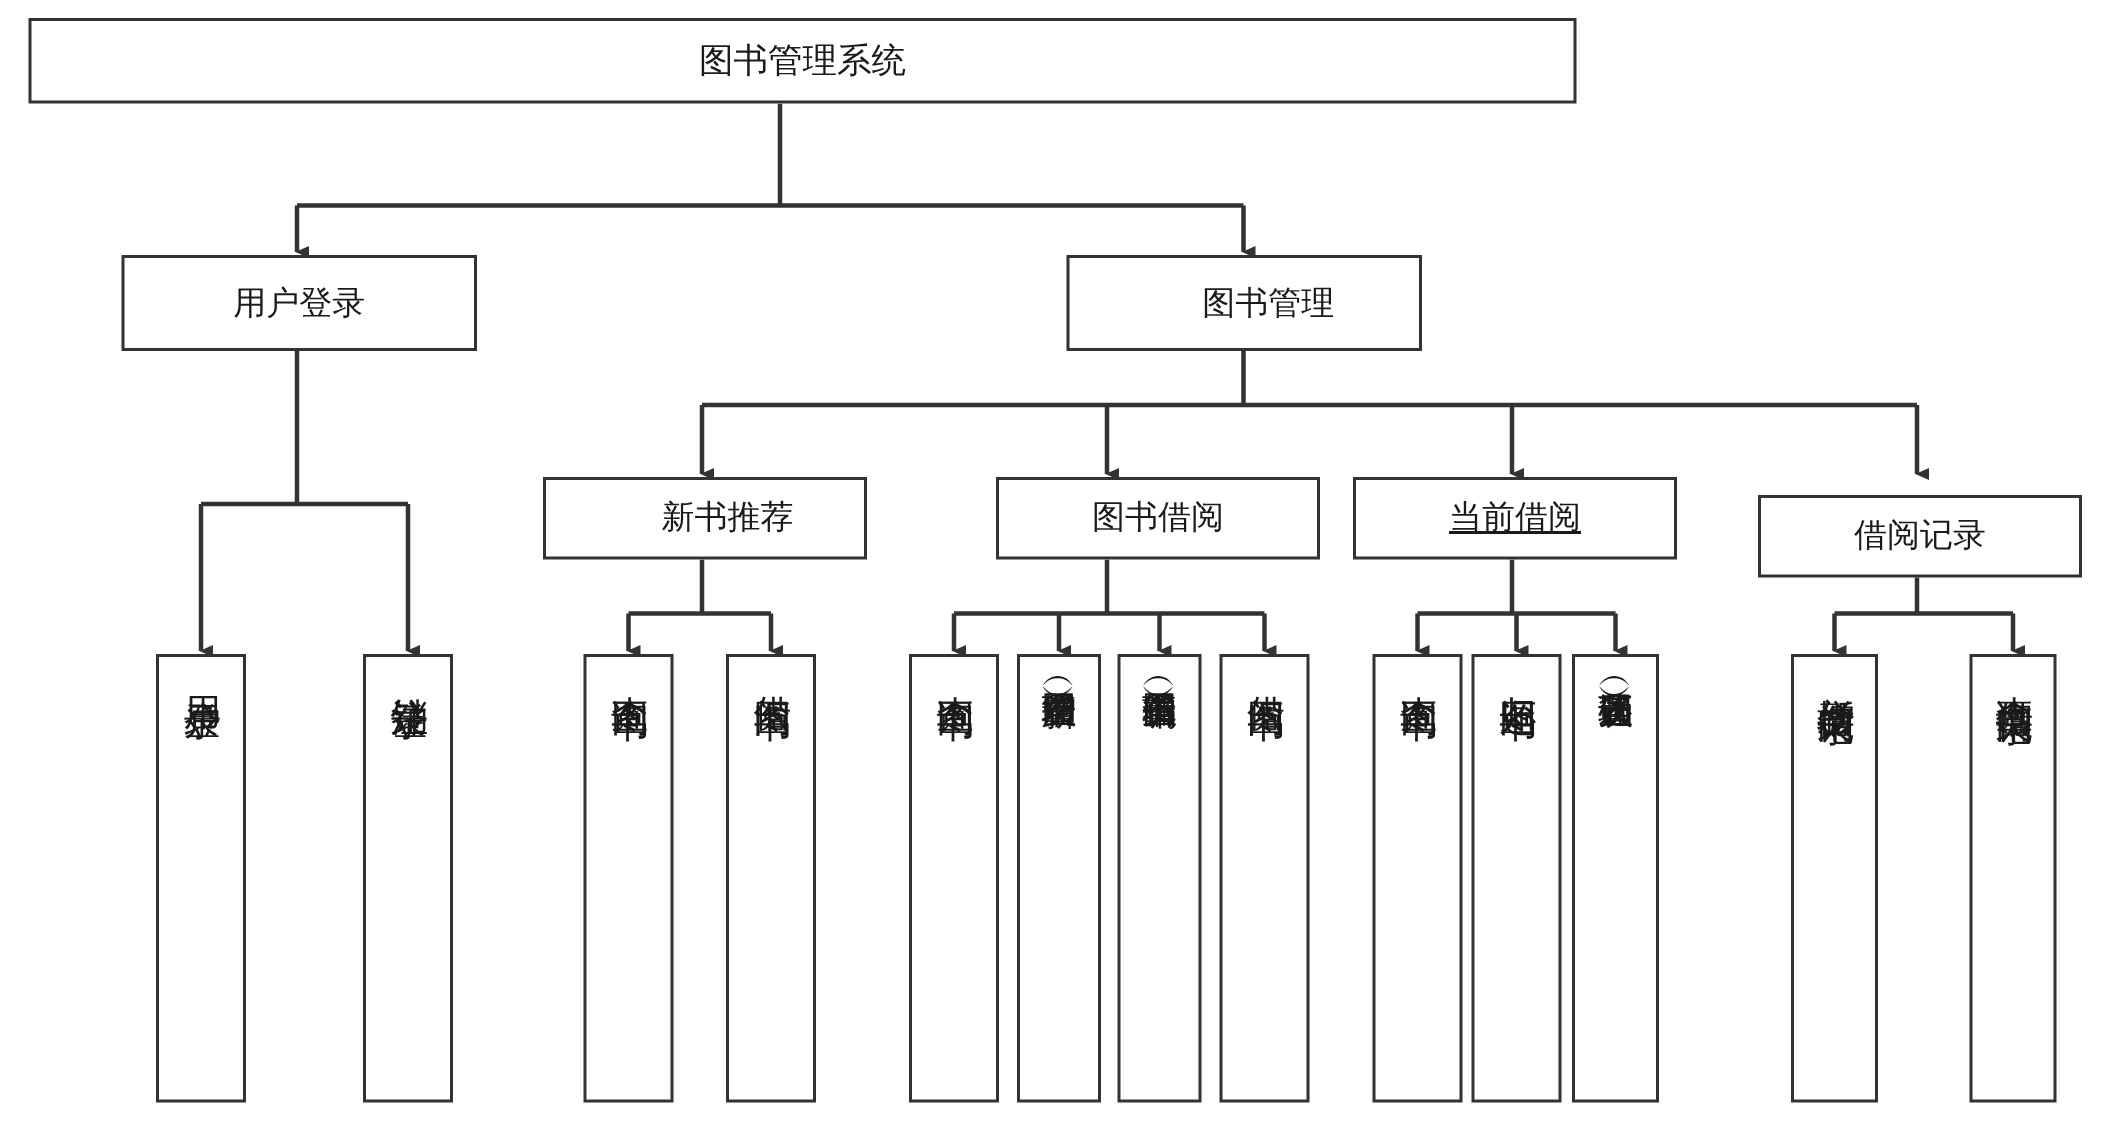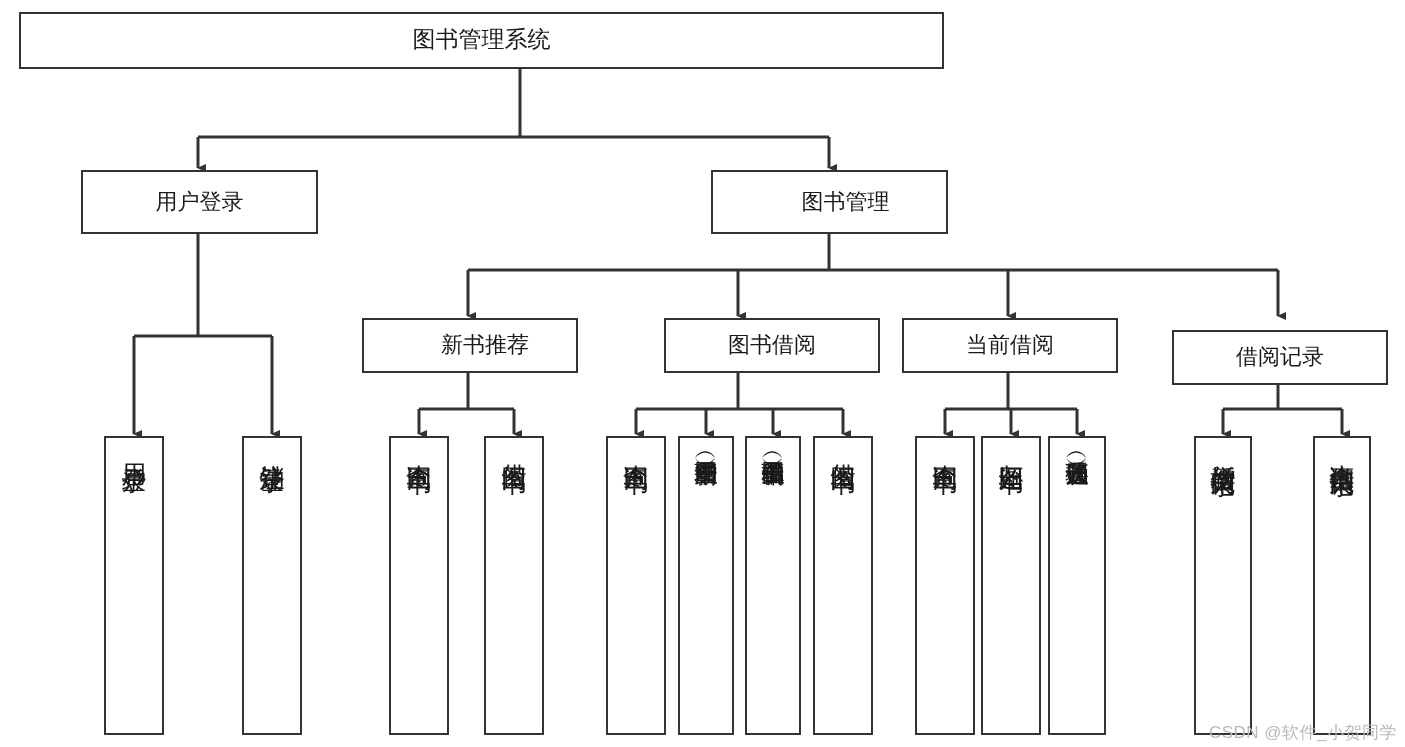--- a/index.html
+++ b/index.html
@@ -117,36 +117,36 @@
         <line x1="1011" y1="409" x2="1011" y2="434" marker-end="url(#arrowhead)"></line>
         <line x1="1077" y1="409" x2="1077" y2="434" marker-end="url(#arrowhead)"></line>
         <line x1="1278" y1="373" x2="1278" y2="409"></line>
         <line x1="1223" y1="409" x2="1342" y2="409"></line>
         <line x1="1223" y1="409" x2="1223" y2="434" marker-end="url(#arrowhead)"></line>
         <line x1="1342" y1="409" x2="1342" y2="434" marker-end="url(#arrowhead)"></line>
       </g>
   </svg>
 
   <div id="nodes-layer">
-      <div class="node horizontal root" style="left: 19px; top: 12px; width: 925px; height: 57px; border-color: rgb(51, 51, 51); background: rgb(255, 255, 255); color: rgb(26, 26, 26); font-family: Liberation Serif, serif;">
+      <div class="node horizontal root" style="left: 19px; top: 12px; width: 1032px; height: 57px; border-color: rgb(51, 51, 51); background: rgb(255, 255, 255); color: rgb(26, 26, 26);">
         <span class="node-label">图书管理系统</span>
       </div>
       <div class="node horizontal" style="left: 81px; top: 170px; width: 237px; height: 64px; border-color: rgb(51, 51, 51); background: rgb(255, 255, 255); color: rgb(26, 26, 26);">
         <span class="node-label">用户登录</span>
       </div>
       <div class="node horizontal" style="left: 711px; top: 170px; width: 237px; height: 64px; border-color: rgb(51, 51, 51); background: rgb(255, 255, 255); color: rgb(26, 26, 26); padding-left: 32px;">
         <span class="node-label">图书管理</span>
       </div>
       <div class="node horizontal" style="left: 362px; top: 318px; width: 216px; height: 55px; border-color: rgb(51, 51, 51); background: rgb(255, 255, 255); color: rgb(26, 26, 26); padding-left: 30px;">
         <span class="node-label">新书推荐</span>
       </div>
       <div class="node horizontal" style="left: 664px; top: 318px; width: 216px; height: 55px; border-color: rgb(51, 51, 51); background: rgb(255, 255, 255); color: rgb(26, 26, 26);">
         <span class="node-label">图书借阅</span>
       </div>
-      <div class="node horizontal" style="left: 902px; top: 318px; width: 216px; height: 55px; border-color: rgb(51, 51, 51); background: rgb(255, 255, 255); color: rgb(26, 26, 26);">
+      <div class="node horizontal" style="left: 902px; top: 318px; width: 216px; height: 55px; border-color: rgb(51, 51, 51); background: rgb(255, 255, 255); color: rgb(26, 26, 26); text-decoration: underline;">
         <span class="node-label">当前借阅</span>
       </div>
       <div class="node horizontal" style="left: 1172px; top: 330px; width: 216px; height: 55px; border-color: rgb(51, 51, 51); background: rgb(255, 255, 255); color: rgb(26, 26, 26);">
         <span class="node-label">借阅记录</span>
       </div>
       <div class="node vertical" style="left: 104px; top: 436px; width: 60px; height: 299px; border-color: rgb(51, 51, 51); background: rgb(255, 255, 255); color: rgb(26, 26, 26);">
         <span class="node-label">用户登录</span>
       </div>
       <div class="node vertical" style="left: 242px; top: 436px; width: 60px; height: 299px; border-color: rgb(51, 51, 51); background: rgb(255, 255, 255); color: rgb(26, 26, 26);">
         <span class="node-label">注销登录</span>
@@ -179,15 +179,14 @@
         <span class="node-label">确认归还（管理员）</span>
       </div>
       <div class="node vertical" style="left: 1194px; top: 436px; width: 58px; height: 299px; border-color: rgb(51, 51, 51); background: rgb(255, 255, 255); color: rgb(26, 26, 26);">
         <span class="node-label">新增借阅记录</span>
       </div>
       <div class="node vertical" style="left: 1313px; top: 436px; width: 58px; height: 299px; border-color: rgb(51, 51, 51); background: rgb(255, 255, 255); color: rgb(26, 26, 26);">
         <span class="node-label">查询借阅记录</span>
       </div>
     </div>
 
-  <div id="watermark">CSDN @软件_小贺同学</div>
 
 </div>
 
 </body></html>

